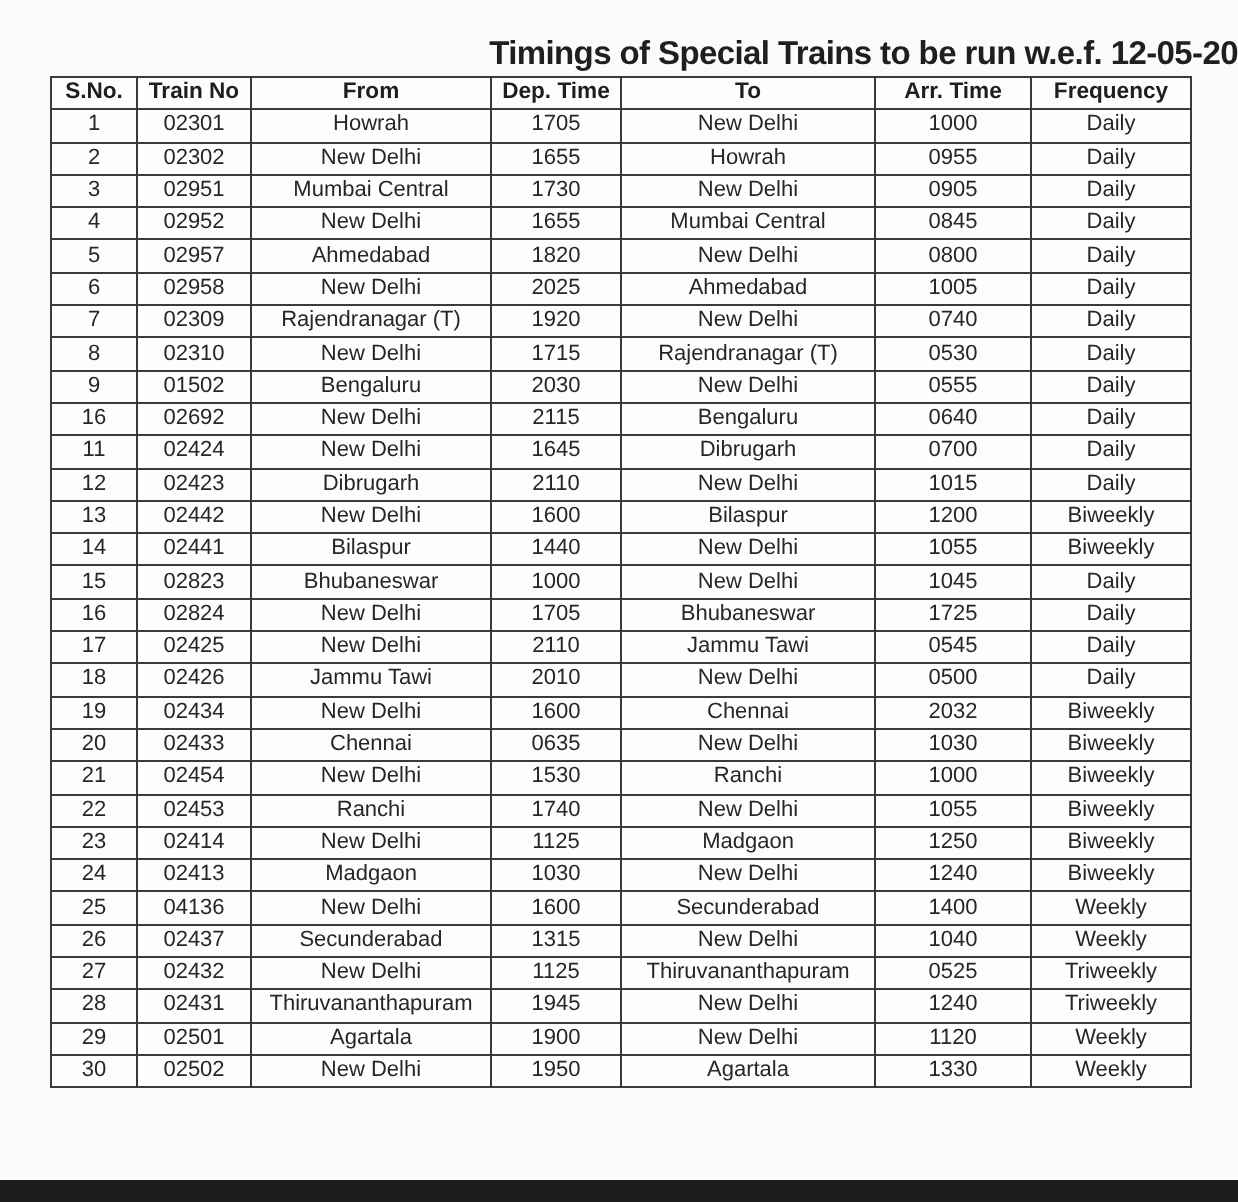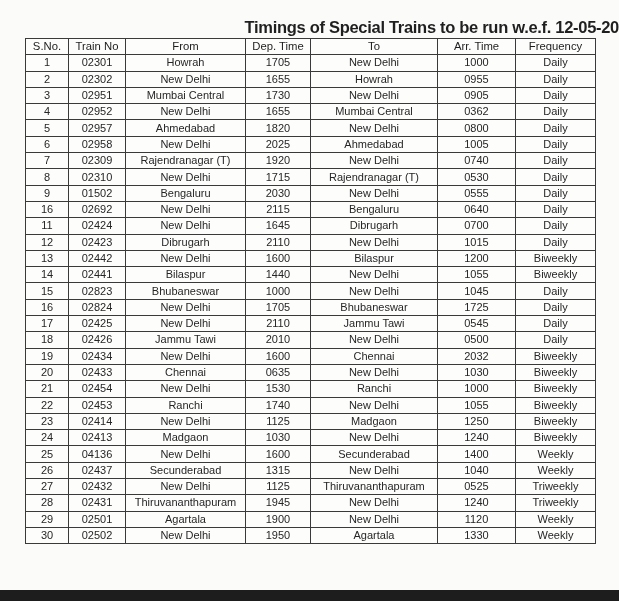--- a/index.html
+++ b/index.html
@@ -41,21 +41,21 @@
     vertical-align: middle;
     padding: 0;
     height: 15.3px;
     font-size: 11px;
     line-height: 1;
     color: #262626;
     overflow: hidden;
     white-space: nowrap;
   }
   table.trains th {
-    font-weight: normal;
+    font-weight: bold;
     font-size: 11.3px;
     color: #1e1e1e;
   }
   .bottom-bar {
     position: absolute;
     left: 0;
     bottom: 0;
     width: 619px;
     height: 11px;
     background: #1d1d1d;
@@ -116,21 +116,21 @@
           <td>New Delhi</td>
           <td>0905</td>
           <td>Daily</td>
         </tr>
         <tr>
           <td>4</td>
           <td>02952</td>
           <td>New Delhi</td>
           <td>1655</td>
           <td>Mumbai Central</td>
-          <td>0362</td>
+          <td>0845</td>
           <td>Daily</td>
         </tr>
         <tr>
           <td>5</td>
           <td>02957</td>
           <td>Ahmedabad</td>
           <td>1820</td>
           <td>New Delhi</td>
           <td>0800</td>
           <td>Daily</td>

